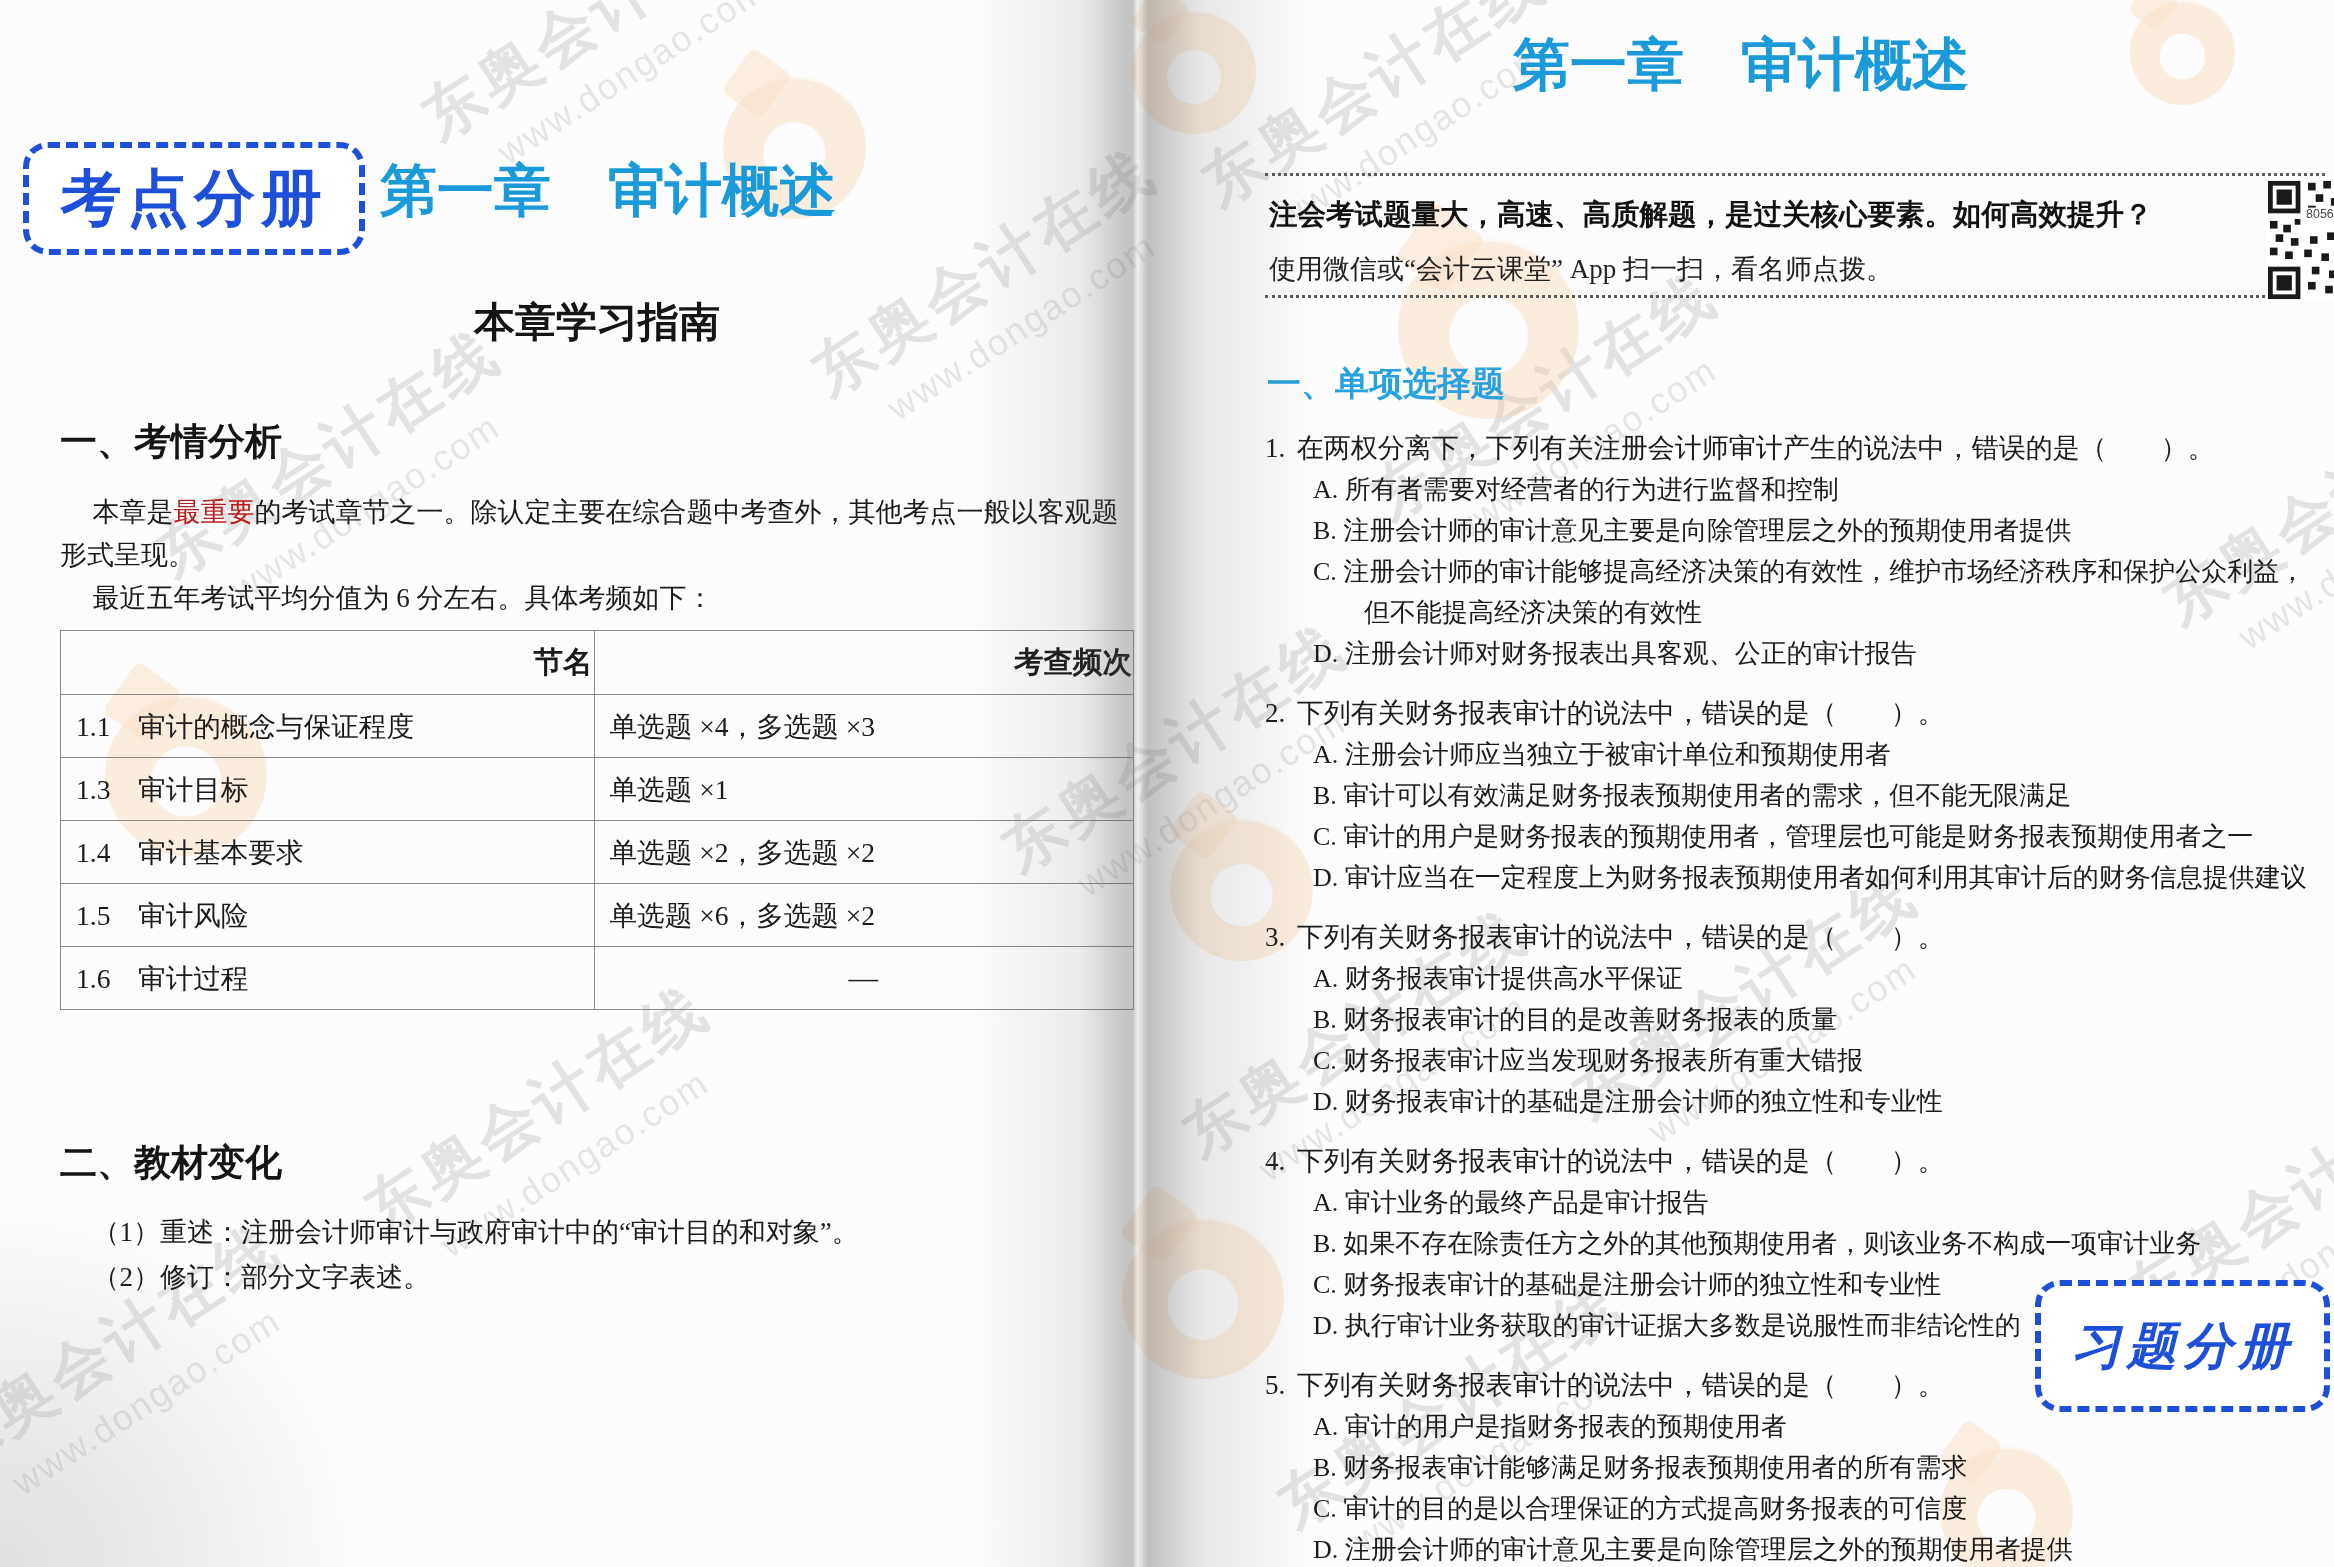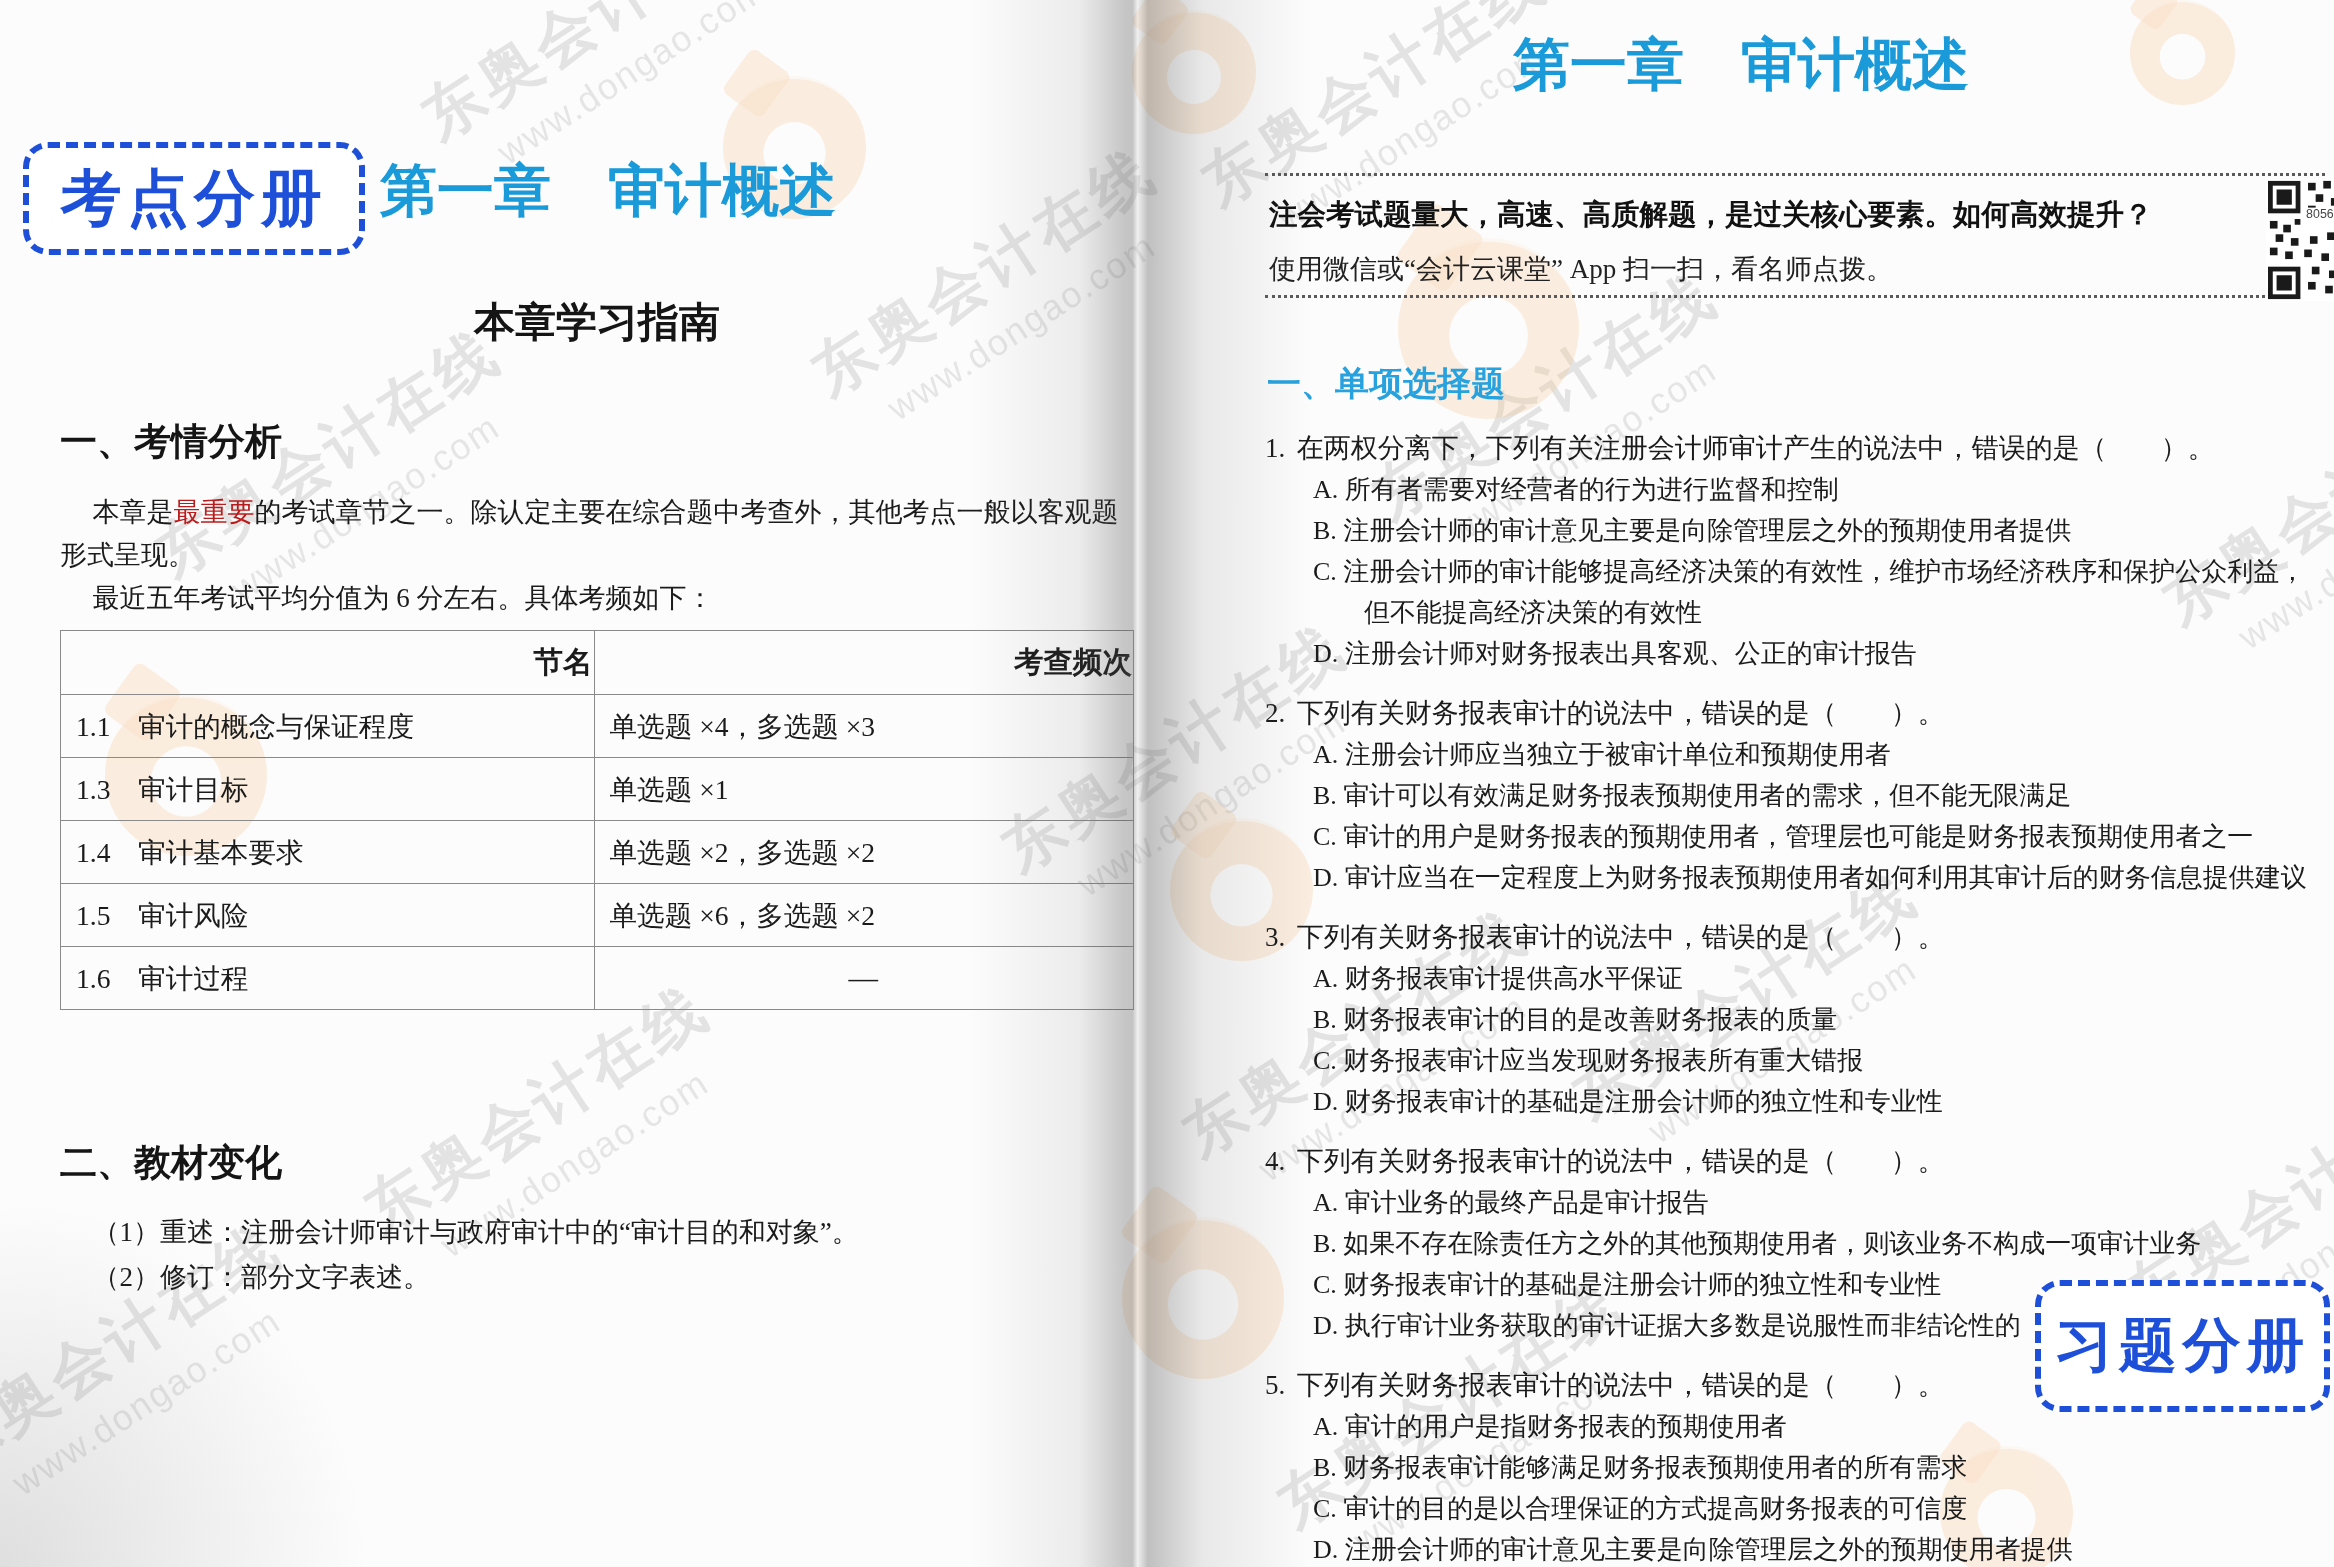--- a/index.html
+++ b/index.html
@@ -295,20 +295,20 @@
       <div class="q-stem"><span class="q-num">5.</span><span>下列有关财务报表审计的说法中，错误的是（　　）。</span></div>
       <div class="opt">A. 审计的用户是指财务报表的预期使用者</div>
       <div class="opt">B. 财务报表审计能够满足财务报表预期使用者的所有需求</div>
       <div class="opt">C. 审计的目的是以合理保证的方式提高财务报表的可信度</div>
       <div class="opt">D. 注册会计师的审计意见主要是向除管理层之外的预期使用者提供</div>
     </div>
 
   </div>
 
   <div class="volume-box" style="left:2035px;top:1280px;width:283px;height:120px;">
-    <span class="volume-label" style="font-size:58px;">习题分册</span>
+    <span class="volume-label" style="font-size:50px;font-style:italic;">习题分册</span>
   </div>
 
   <div class="spine"></div>
   <div class="corner-bl"></div>
 
 </div>
 
 
 </body></html>

